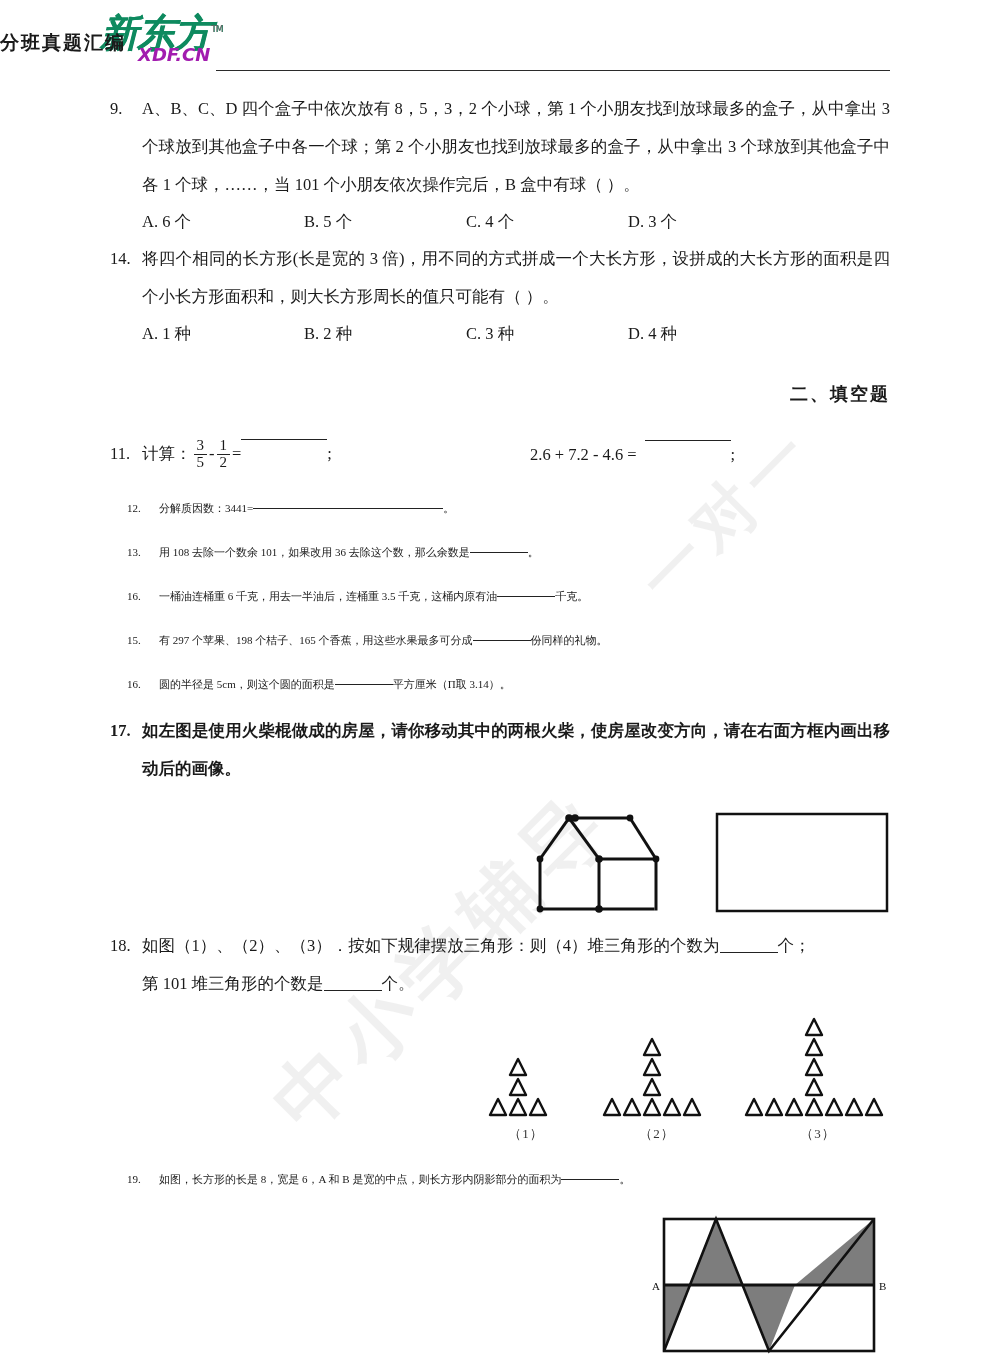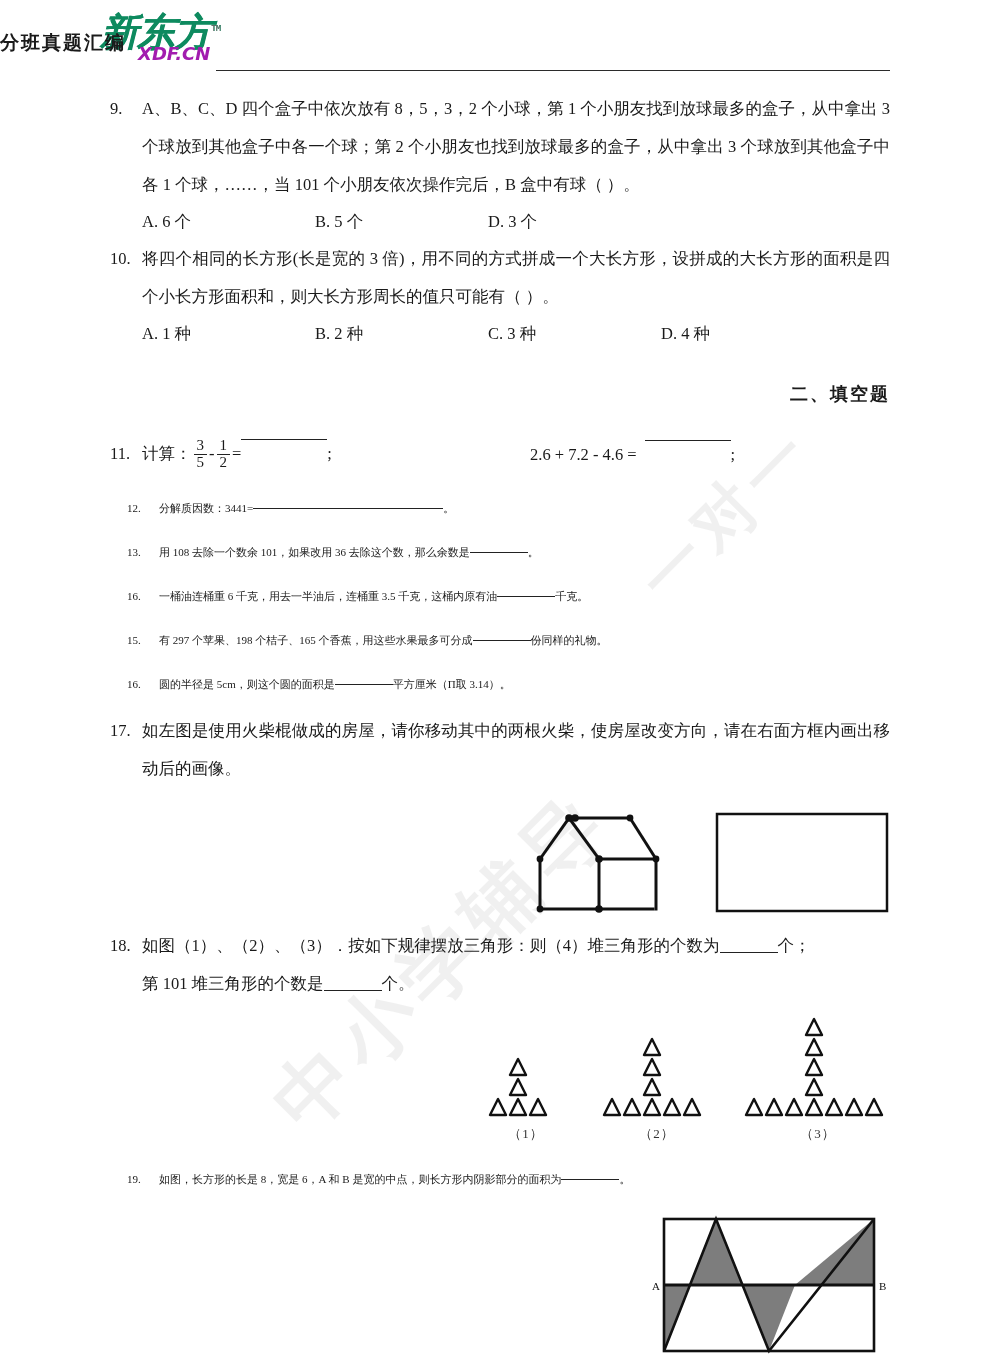--- a/index.html
+++ b/index.html
@@ -69,21 +69,20 @@
     line-height: 42px;
     font-style: italic;
     text-shadow: 0.5px 0 0 #0e8a5f;
   }
   .logo-tm {
     font-size: 9px;
     color: #666;
     vertical-align: super;
     font-style: normal;
     font-weight: 400;
-    font-family: Liberation Mono, monospace;
   }
   .logo-en {
     font-family: "DejaVu Sans", sans-serif;
     font-weight: 700;
     font-size: 18px;
     color: #a21caf;
     letter-spacing: 0px;
     margin-left: 38px;
     margin-top: -8px;
     font-style: italic;
@@ -130,21 +129,20 @@
   .qtext {
     text-align: justify;
     text-justify: inter-ideograph;
   }
 
   .choices {
     display: flex;
     font-size: 16.5px;
     line-height: 36px;
     padding-left: 32px;
-    gap: 11px;
   }
   .choice {
     width: 162px;
     flex: 0 0 auto;
     white-space: nowrap;
   }
   .choice:last-child { width: auto; }
 
   .section-head {
     font-weight: 700;
@@ -246,25 +244,26 @@
 
     <div class="qrow">
       <div class="qnum">9.</div>
       <div class="qbody">
           <div class="qtext">A、B、C、D 四个盒子中依次放有 8，5，3，2 个小球，第 1 个小朋友找到放球最多的盒子，从中拿出 3 个球放到其他盒子中各一个球；第 2 个小朋友也找到放球最多的盒子，从中拿出 3 个球放到其他盒子中各 1 个球，……，当 101 个小朋友依次操作完后，B 盒中有球（        ）。</div>
         </div>
     </div>
     <div class="choices">
       <div class="choice">A. 6 个</div>
       <div class="choice">B. 5 个</div>
+      <div class="choice">C. 4 个</div>
       <div class="choice">D. 3 个</div>
     </div>
 
     <div class="qrow">
-      <div class="qnum">10.</div>
+      <div class="qnum">14.</div>
       <div class="qbody">
           <div class="qtext">将四个相同的长方形(长是宽的 3 倍)，用不同的方式拼成一个大长方形，设拼成的大长方形的面积是四个小长方形面积和，则大长方形周长的值只可能有（       ）。</div>
         </div>
     </div>
     <div class="choices">
       <div class="choice">A. 1 种</div>
       <div class="choice">B. 2 种</div>
       <div class="choice">C. 3 种</div>
       <div class="choice">D. 4 种</div>
     </div>
@@ -323,21 +322,21 @@
       <span>份同样的礼物。</span>
     </div>
 
     <div class="fill-row">
       <span class="qnum">16.</span>
       <span>圆的半径是 5cm，则这个圆的面积是</span>
       <span class="blank-s"></span>
       <span>平方厘米（Π取 3.14）。</span>
     </div>
 
-    <div class="qrow" style="margin-top:6px;">
+    <div class="qrow" style="margin-top:6px;font-weight:bold;">
       <div class="qnum">17.</div>
       <div class="qbody">
           <div class="qtext">如左图是使用火柴棍做成的房屋，请你移动其中的两根火柴，使房屋改变方向，请在右面方框内画出移动后的画像。</div>
         </div>
     </div>
   </div>
 
   <div class="fig-17">
     <svg width="150" height="115" viewBox="0 0 150 115">
       <g stroke="#111" stroke-width="3" fill="none" stroke-linecap="square">

